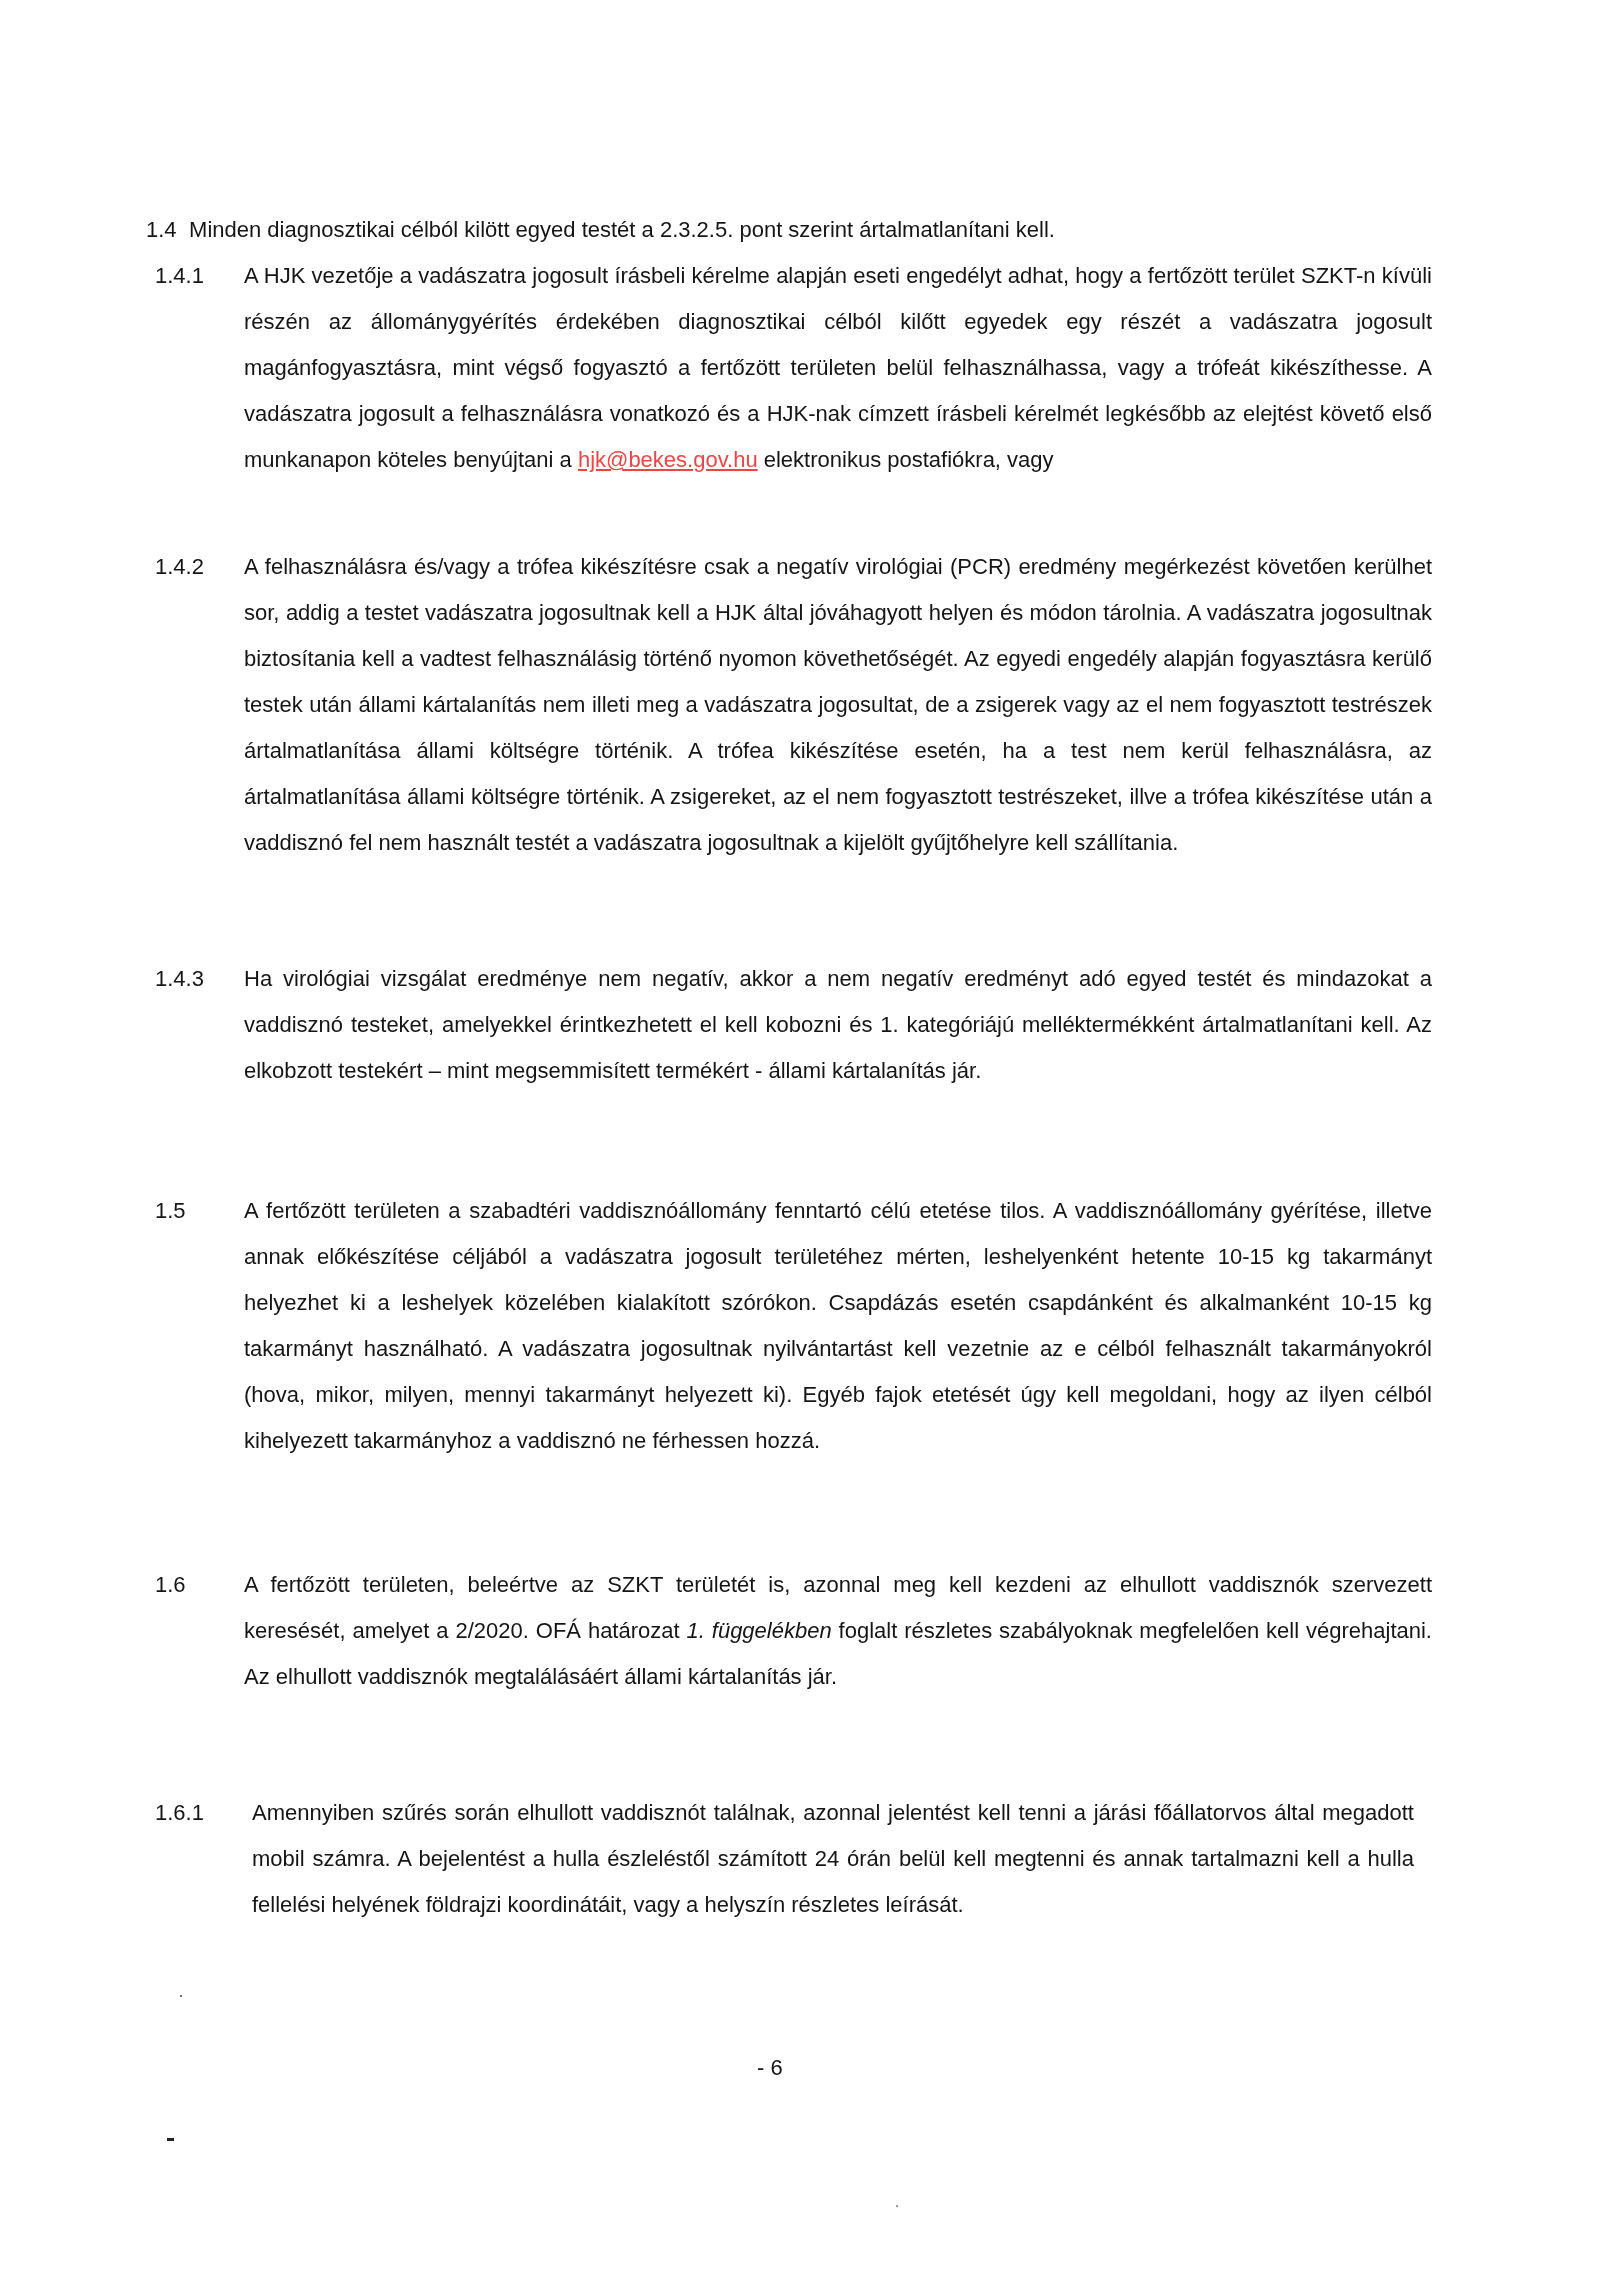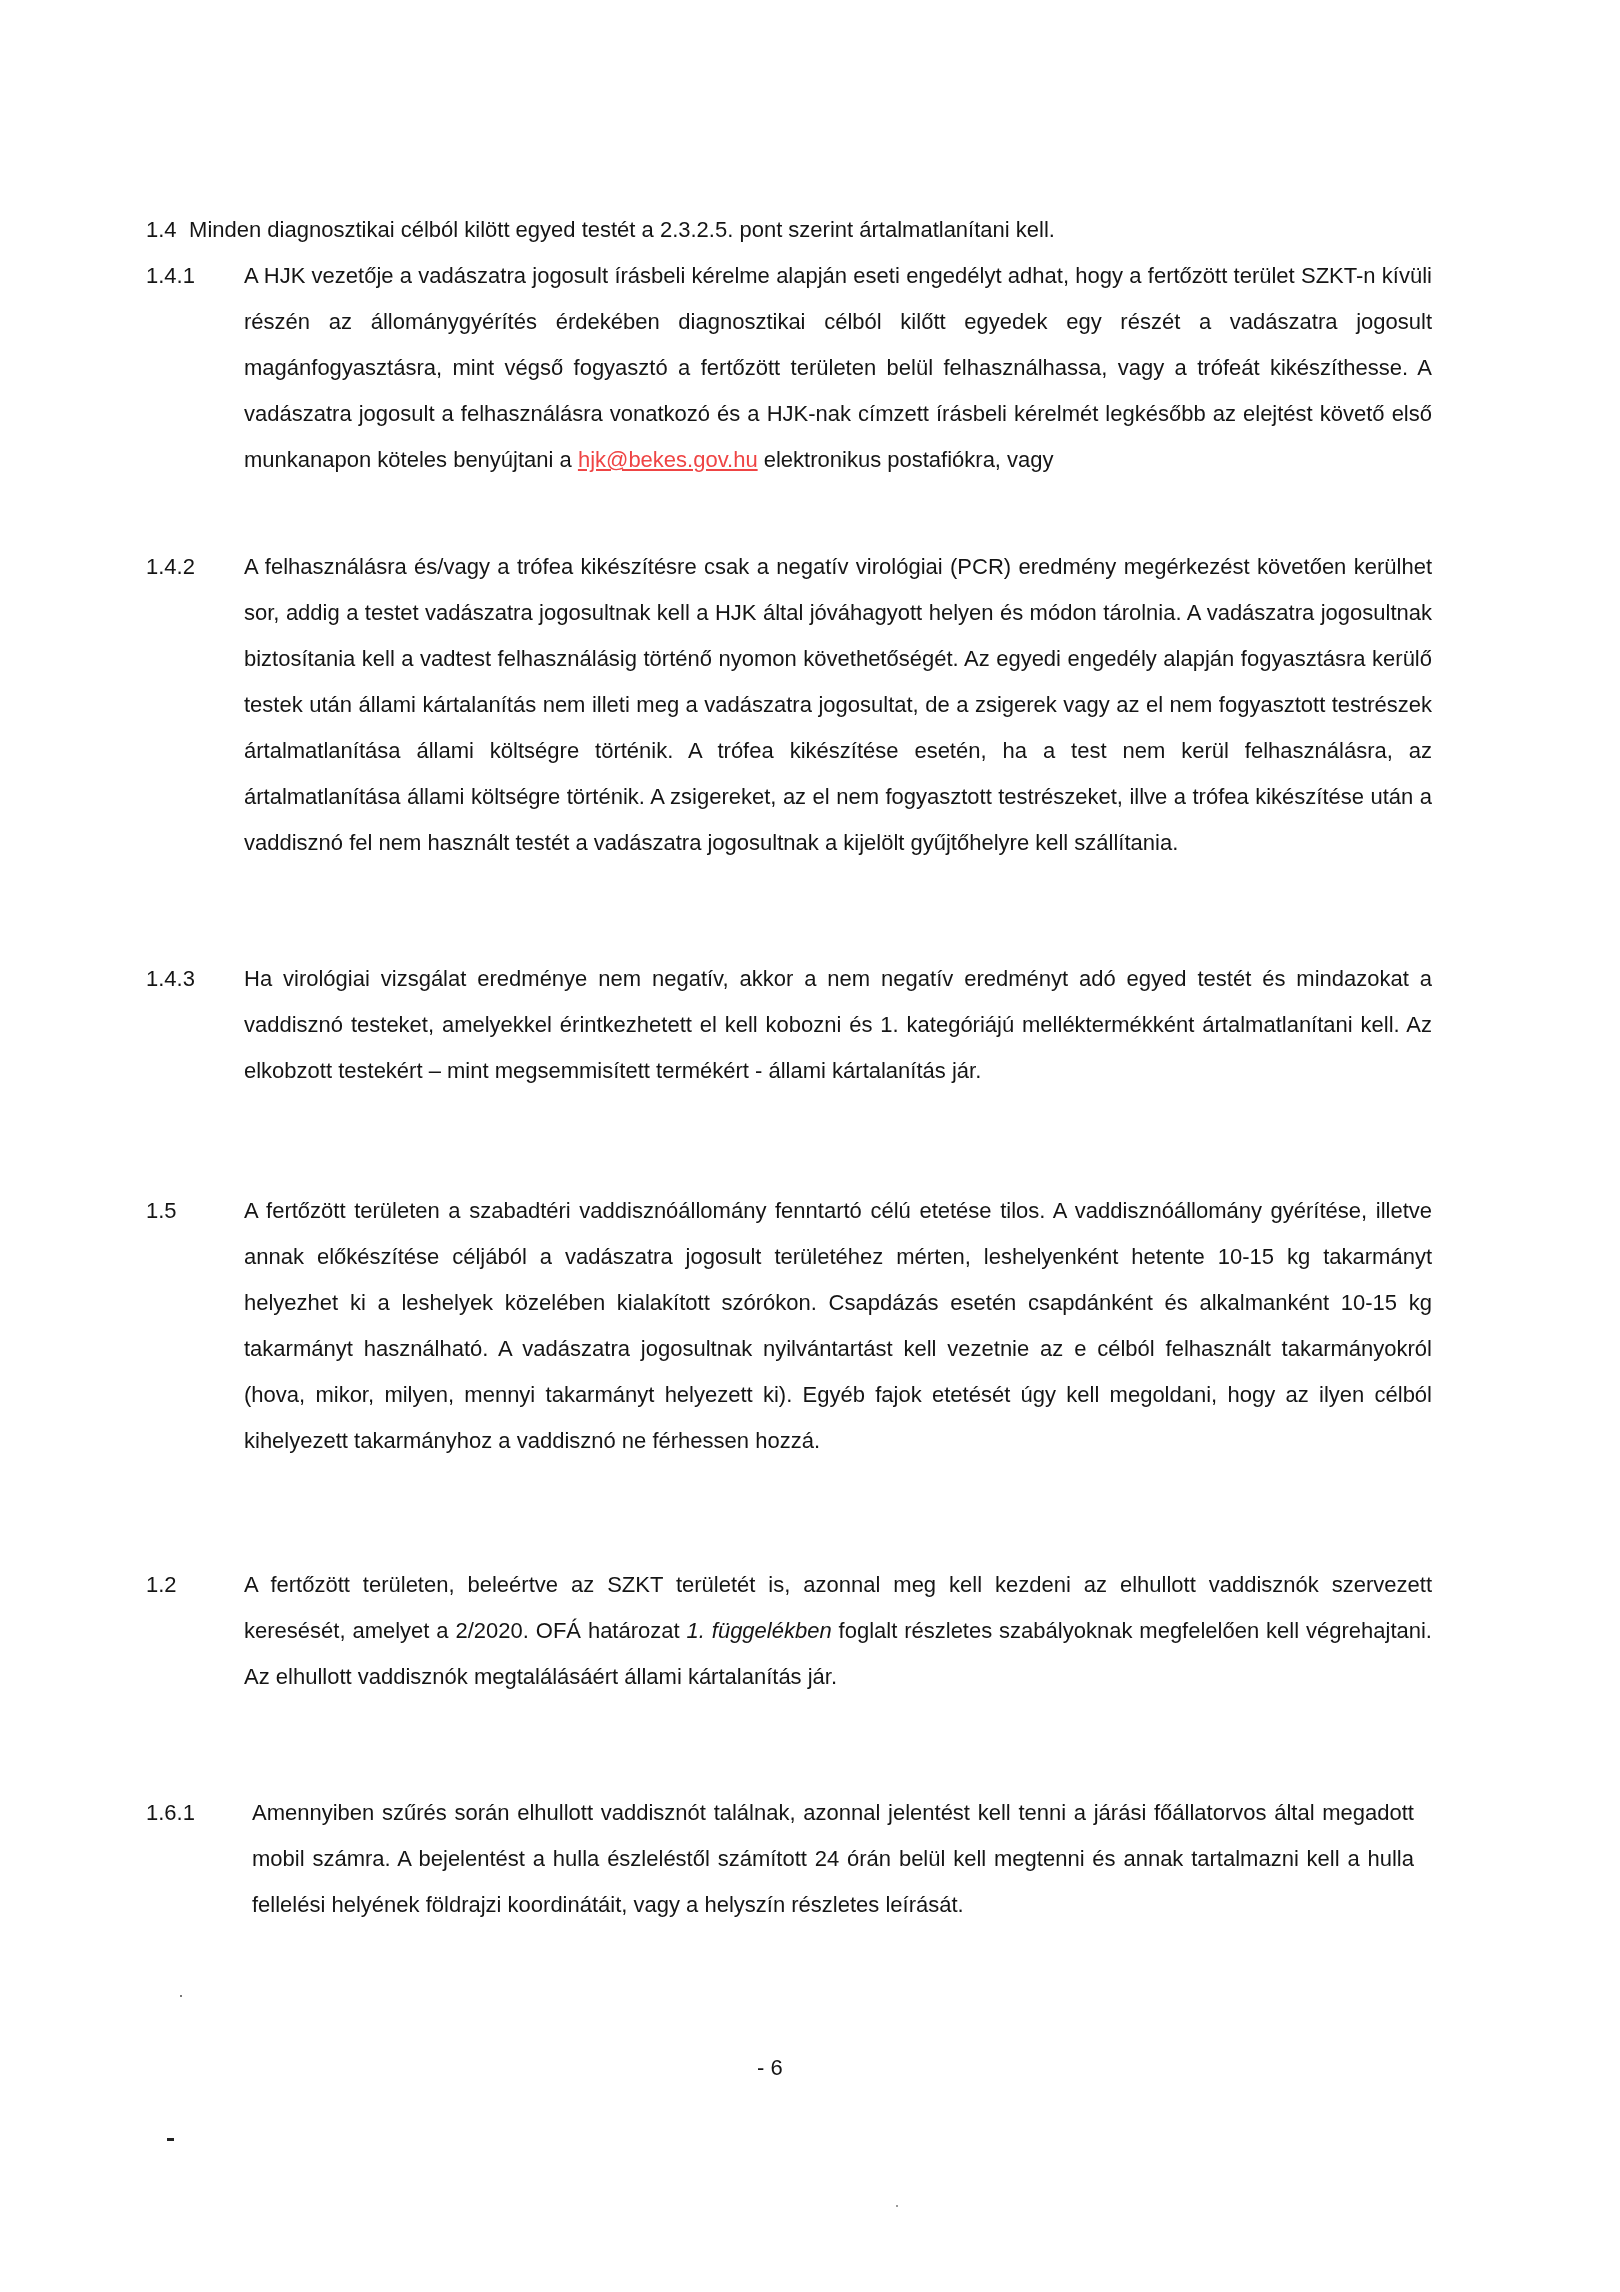--- a/index.html
+++ b/index.html
@@ -5,21 +5,21 @@
   html, body { margin: 0; padding: 0; background: #ffffff; }
   body { width: 1620px; height: 2293px; position: relative; overflow: hidden; }
   .page {
     position: absolute; left: 0; top: 0; width: 1620px; height: 1680px;
     background: #ffffff; color: #151515;
     font-family: "Liberation Sans", sans-serif;
     font-size: 22px;
   }
   .block { position: absolute; left: 0; width: 1620px; }
   .num {
-    position: absolute; left: 146px; white-space: nowrap;
+    position: absolute; left: 155px; white-space: nowrap;
     line-height: 46px;
   }
   .body {
     position: absolute; left: 244px; width: 1188px;
     line-height: 46px; text-align: justify;
     text-align-last: left;
   }
   .body.wide { left: 252px; width: 1162px; }
   .inline-line {
     position: absolute; left: 146px; white-space: nowrap; line-height: 46px;
@@ -57,21 +57,21 @@
     <span class="num">1.4.3</span>
     <div class="body">Ha virológiai vizsgálat eredménye nem negatív, akkor a nem negatív eredményt adó egyed testét és mindazokat a vaddisznó testeket, amelyekkel érintkezhetett el kell kobozni és 1. kategóriájú melléktermékként ártalmatlanítani kell. Az elkobzott testekért – mint megsemmisített termékért - állami kártalanítás jár.</div>
   </div>
 
   <div class="block" style="top:1188px;">
     <span class="num">1.5</span>
     <div class="body">A fertőzött területen a szabadtéri vaddisznóállomány fenntartó célú etetése tilos. A vaddisznóállomány gyérítése, illetve annak előkészítése céljából a vadászatra jogosult területéhez mérten, leshelyenként hetente 10-15 kg takarmányt helyezhet ki a leshelyek közelében kialakított szórókon. Csapdázás esetén csapdánként és alkalmanként 10-15 kg takarmányt használható. A vadászatra jogosultnak nyilvántartást kell vezetnie az e célból felhasznált takarmányokról (hova, mikor, milyen, mennyi takarmányt helyezett ki). Egyéb fajok etetését úgy kell megoldani, hogy az ilyen célból kihelyezett takarmányhoz a vaddisznó ne férhessen hozzá.</div>
   </div>
 
   <div class="block" style="top:1562px;">
-    <span class="num">1.2</span>
+    <span class="num">1.6</span>
     <div class="body"><span>A fertőzött területen, beleértve az SZKT területét is, azonnal meg kell kezdeni az elhullott vaddisznók szervezett keresését, amelyet a 2/2020. OFÁ határozat</span> <span class="it">1. függelékben</span> <span>foglalt részletes szabályoknak megfelelően kell végrehajtani. Az elhullott vaddisznók megtalálásáért állami kártalanítás jár.</span></div>
   </div>
 
   <div class="block" style="top:1790px;">
     <span class="num">1.6.1</span>
     <div class="body wide">Amennyiben szűrés során elhullott vaddisznót találnak, azonnal jelentést kell tenni a járási főállatorvos által megadott mobil számra.  A bejelentést a hulla észleléstől számított 24 órán belül kell megtenni és annak tartalmazni kell a hulla fellelési helyének földrajzi koordinátáit, vagy a helyszín részletes leírását.</div>
   </div>
 
   <div class="page-number">- 6</div>
 

